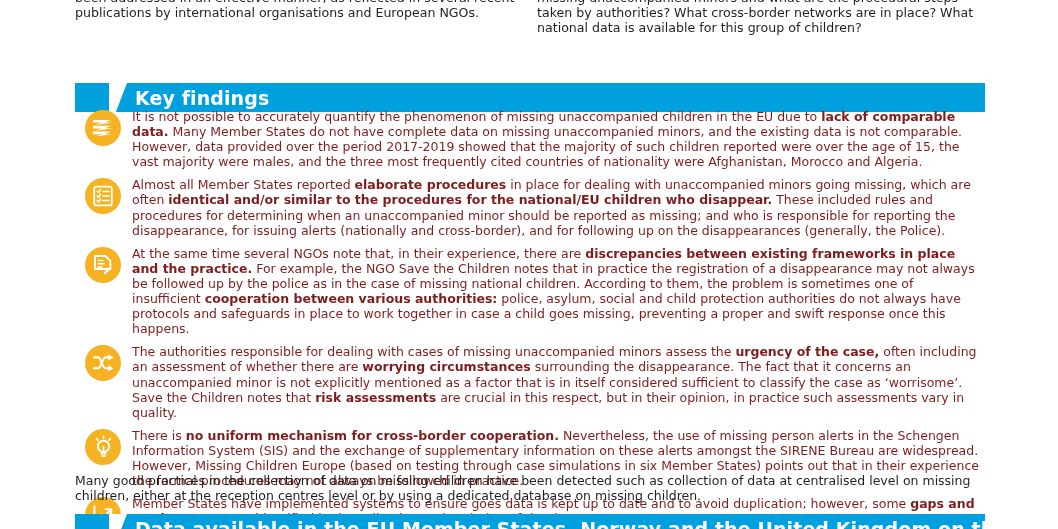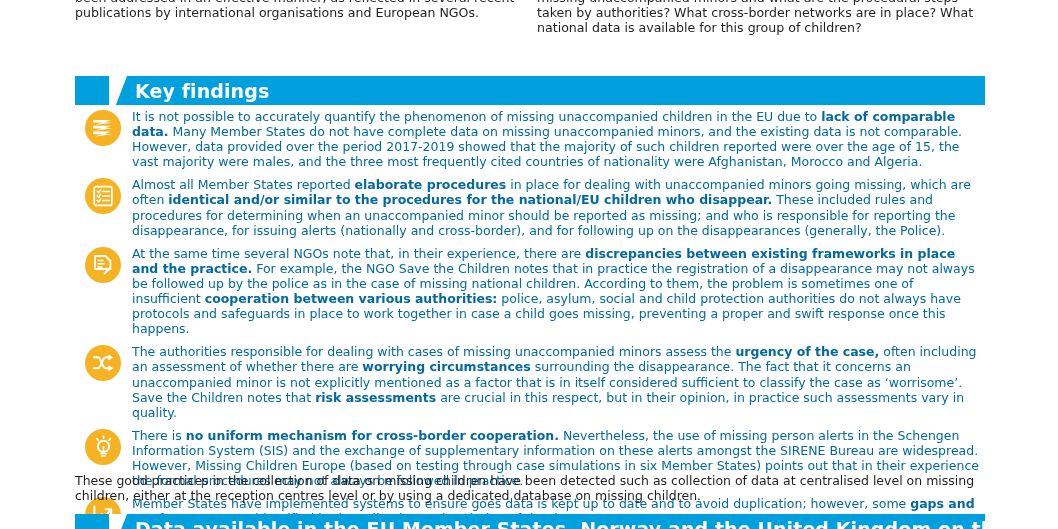--- a/index.html
+++ b/index.html
@@ -37,21 +37,21 @@
   
   .section-bar {
     position: absolute;
     left: 75px;
     width: 910px;
     height: 29px;
     background: #00a0df;
     display: flex;
     align-items: center;
   }
-  .section-bar.key-findings { top: 76px; }
+  .section-bar.key-findings { top: 83px; }
   .section-bar.data-available {
     top: 514px;
     height: 29px;
     overflow: hidden;
   }
   .bar-notch {
     width: 18px;
     height: 29px;
     flex: 0 0 auto;
     background: #ffffff;
@@ -91,21 +91,21 @@
     margin-top: 2px;
     display: flex;
     align-items: center;
     justify-content: center;
   }
   .finding-icon svg { display: block; }
   .finding-text {
     flex: 1 1 auto;
     font-size: 12.5px;
     line-height: 15.1px;
-    color: #0369a1;
+    color: #7f1d1d;
     padding-top: 1px;
   }
   .finding-text b { font-weight: bold; }
 
   
   .closing {
     position: absolute;
     left: 75px;
     top: 473px;
     width: 910px;
@@ -221,19 +221,19 @@
         <svg width="22" height="21" viewBox="0 0 22 21">
           <path d="M2.4 1.6 V18.4 H20" fill="none" stroke="#fff" stroke-width="2" stroke-linecap="round"></path>
           <path d="M5.4 14.2 L9.4 9.4 L12.6 12 L18 5.4" fill="none" stroke="#fff" stroke-width="2.1" stroke-linecap="round" stroke-linejoin="round"></path>
           <path d="M13.6 4.2 H19.2 V9.6" fill="none" stroke="#fff" stroke-width="2.1" stroke-linecap="round" stroke-linejoin="round"></path>
         </svg>
       </div>
       <div class="finding-text"><span>Member States have implemented systems to ensure goes data is kept up to date and to avoid duplication; however, some </span><b>gaps and weaknesses</b><span> were identified in the collection and updating of the data.</span></div>
     </div>
   </div>
 
-<div class="closing" id="closing-paragraph"><span>These </span><b>good practices</b><span> in the </span><b>collection of data</b><span> on missing children have been detected such as collection of data at centralised level on missing children, either at the reception centres level or by using a dedicated database on missing children.</span></div>
+<div class="closing" id="closing-paragraph"><span>Many </span><b>good practices</b><span> in the </span><b>collection of data</b><span> on missing children have been detected such as collection of data at centralised level on missing children, either at the reception centres level or by using a dedicated database on missing children.</span></div>
 
 <div class="bar-lead-square"></div>
 <div class="section-bar data-available">
   <div class="bar-notch"></div>
   <div class="bar-title">Data available in the EU Member States, Norway and the United Kingdom on the</div>
 </div>
 
 </body></html>

